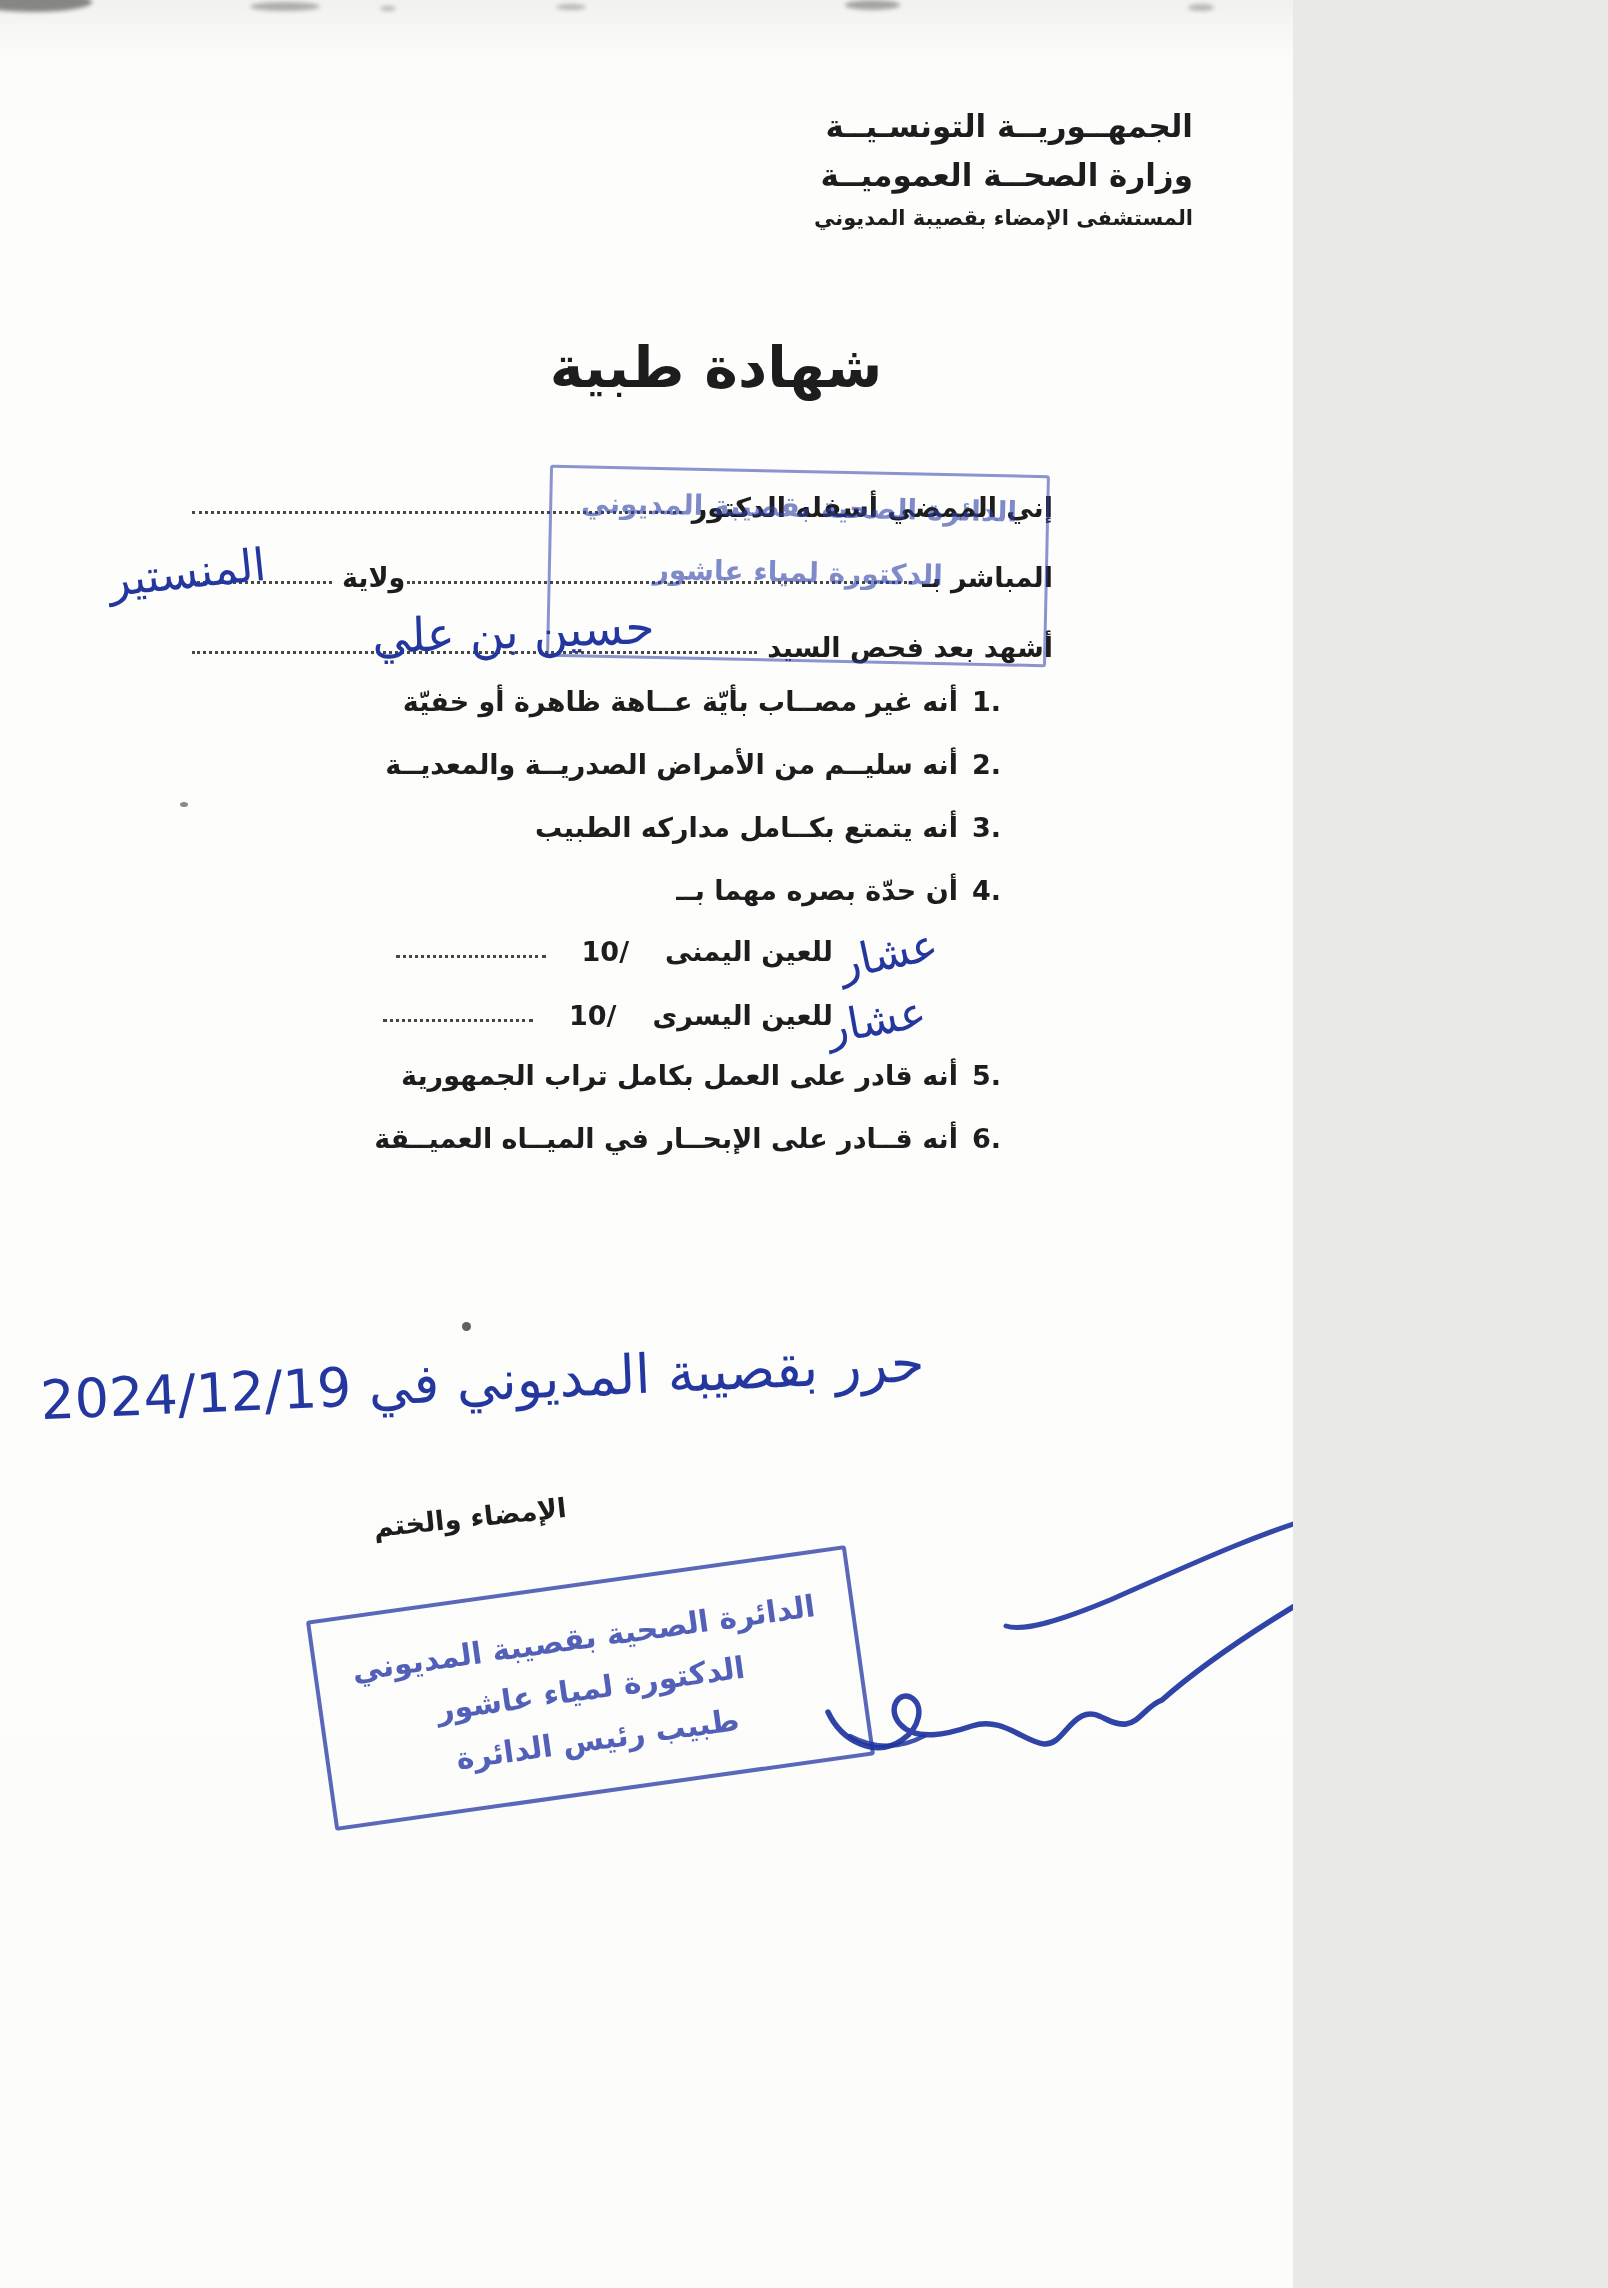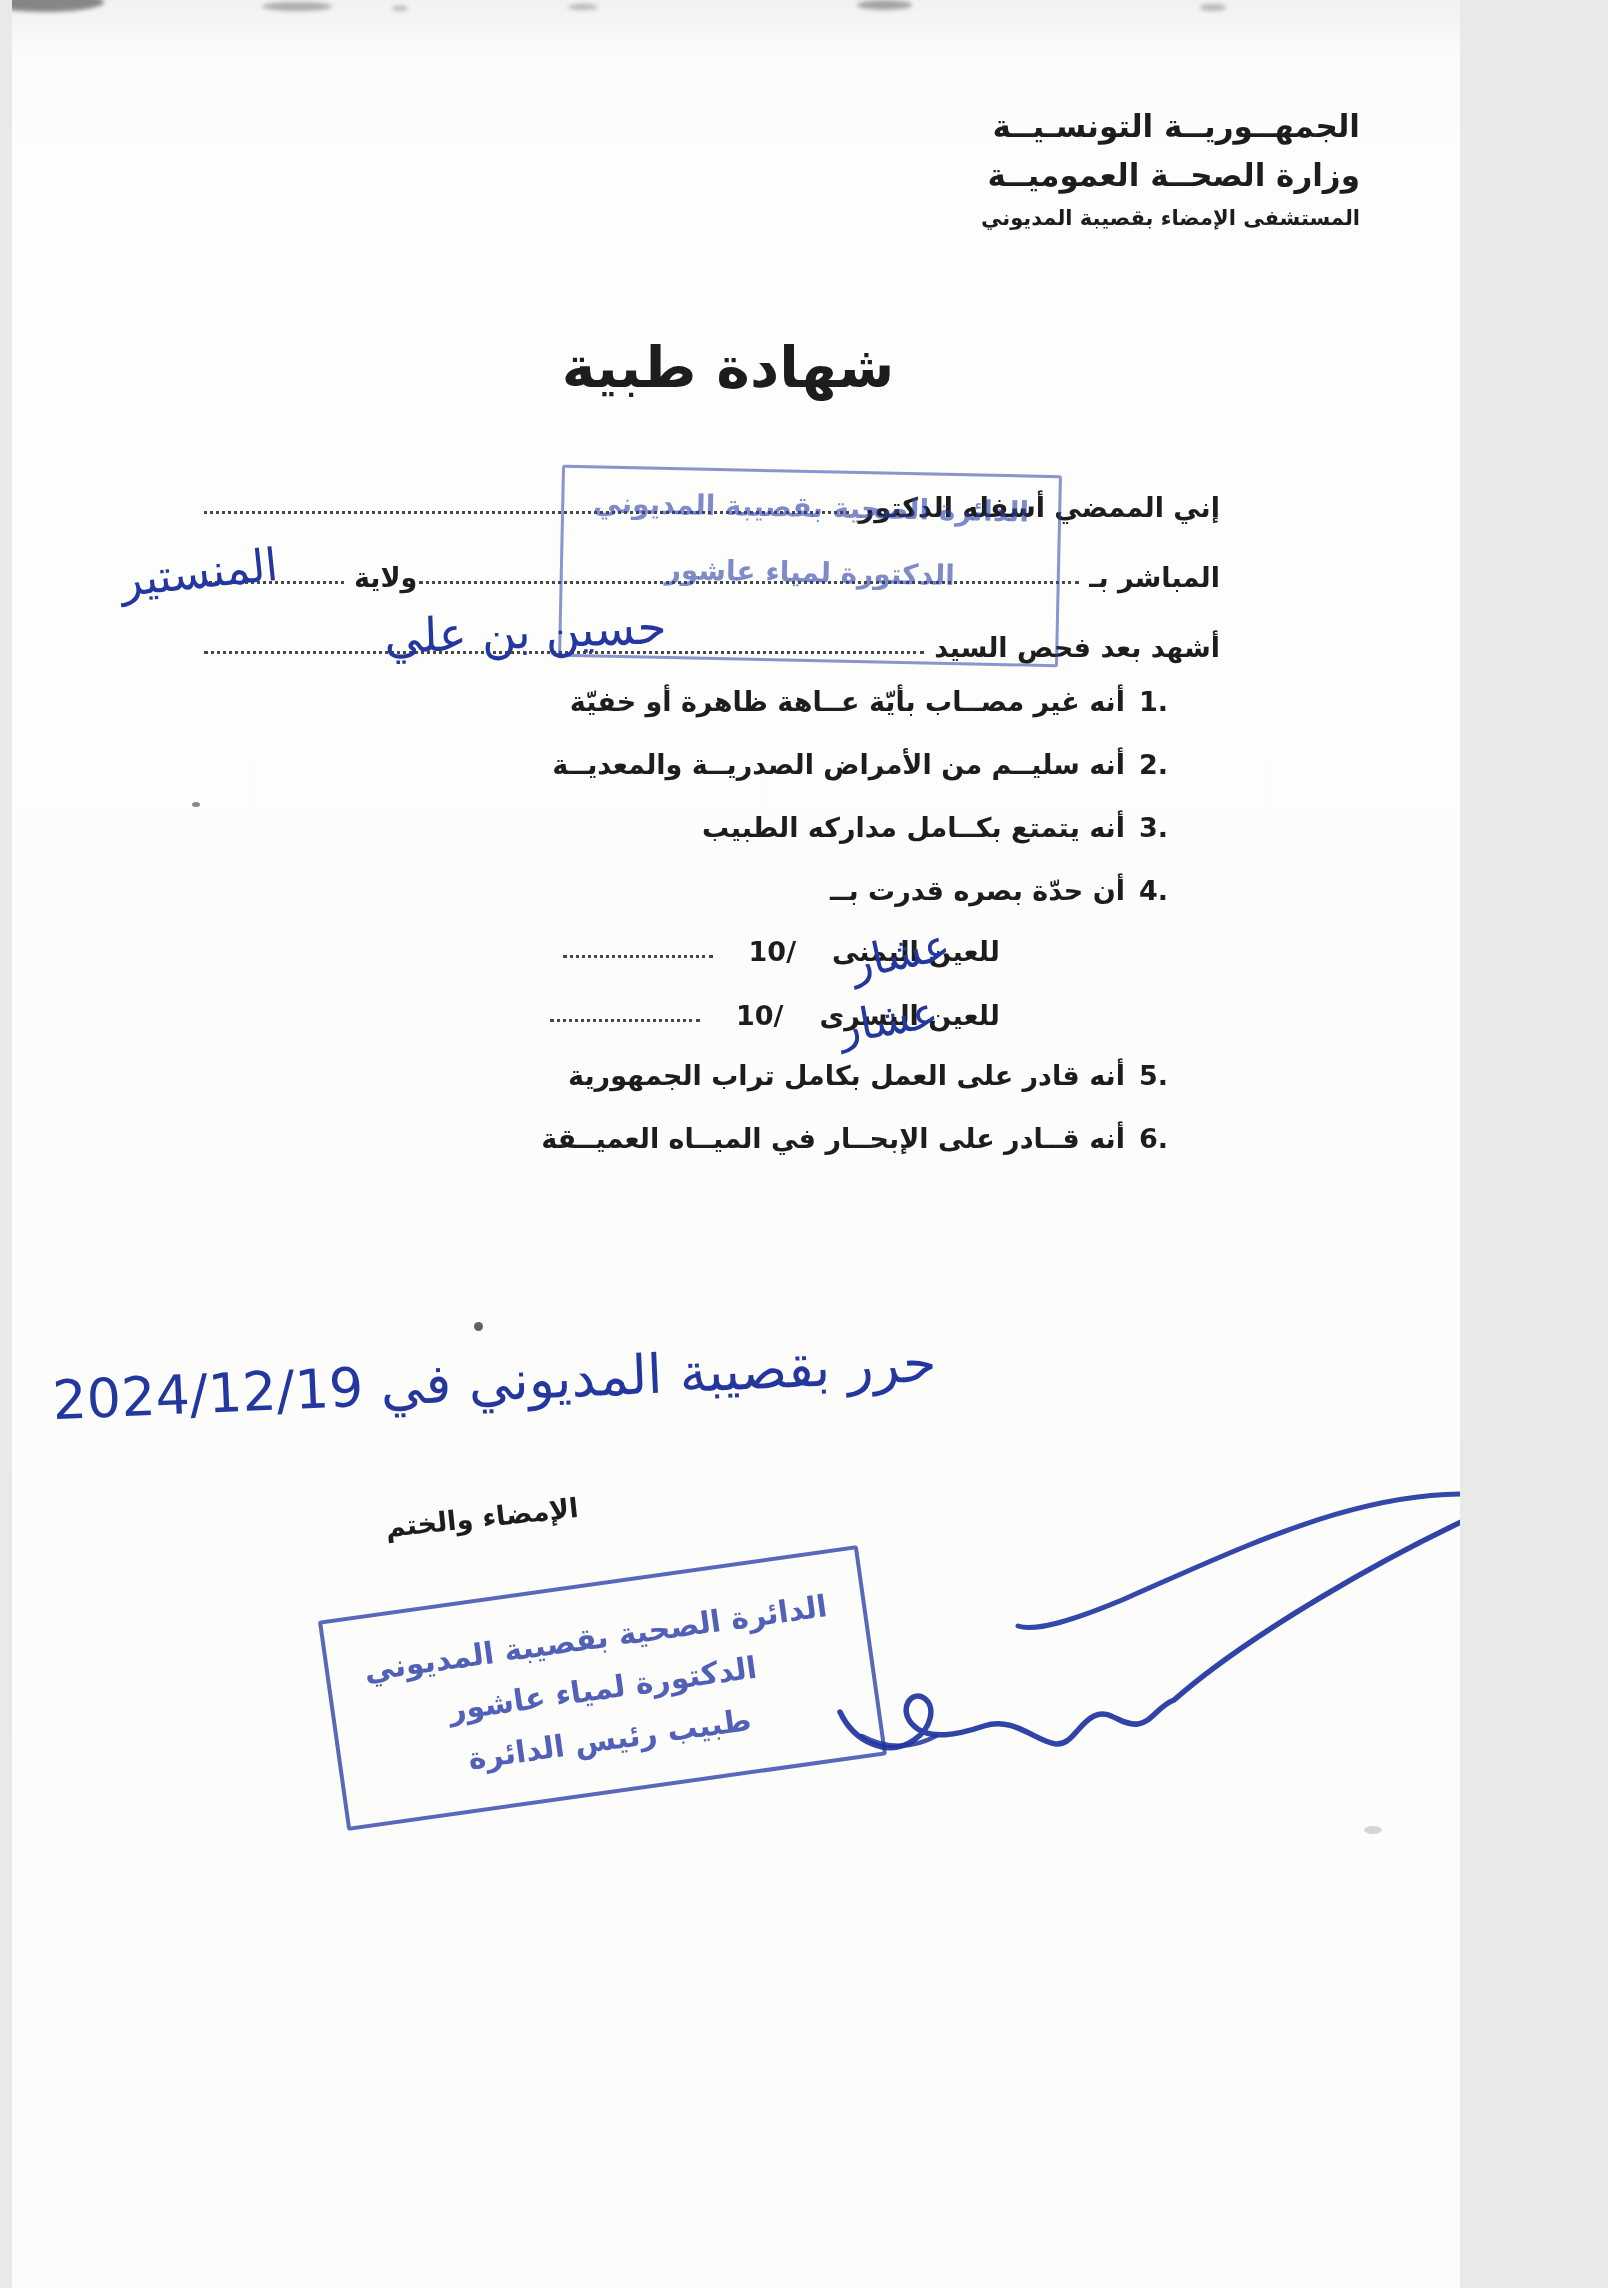--- a/index.html
+++ b/index.html
@@ -1,19 +1,19 @@
 <!DOCTYPE html>
 <html lang="ar"><head>
 <meta charset="utf-8">
 <style>
   html,body{margin:0;padding:0;}
   body{width:1608px;height:2288px;background:#e9e9e7;}
-  .paper{position:relative;width:1448px;height:2288px;overflow:hidden;
+  .paper{position:relative;width:1293px;height:2288px;overflow:hidden;
     background:linear-gradient(180deg,#f1f1ef 0px,#fbfbf9 55px,#fdfdfb 160px,#fcfcfa 100%);
-    font-family:"DejaVu Sans",sans-serif;color:#1d1d1d;margin-left:12px;}
+    font-family:"DejaVu Sans",sans-serif;color:#1d1d1d;}
   .smudge{position:absolute;background:#2f2f2f;border-radius:50%;filter:blur(2px);}
   .speck{position:absolute;background:#3a3a3a;border-radius:50%;}
 
   .header{position:absolute;top:108px;right:100px;text-align:right;direction:rtl;font-weight:bold;z-index:2;}
   .header-line1,.header-line2{font-size:31px;margin-bottom:13px;letter-spacing:.5px;}
   .header-line3{font-size:21px;}
 
   .title{position:absolute;top:334px;left:0;width:1608px;text-align:center;transform:translateX(-88px);
     font-size:57px;font-weight:bold;letter-spacing:1px;z-index:2;}
 
@@ -115,21 +115,21 @@
   <div class="oli" id="item-2">
     <span class="num">2.</span>
     <span class="txt">أنه سليــم من الأمراض الصدريــة والمعديــة</span>
   </div>
   <div class="oli" id="item-3">
     <span class="num">3.</span>
     <span class="txt">أنه يتمتع بكــامل مداركه الطبيب</span>
   </div>
   <div class="oli" id="item-4">
     <span class="num">4.</span>
-    <span class="txt">أن حدّة بصره قدرت بــ</span>
+    <span class="txt">أن حدّة بصره مهما بــ</span>
   </div>
 
   <div class="vision" id="vision-right">
     <span class="vdots"></span>
     <span class="vfrac">10/</span>
     <span class="vlabel">للعين اليمنى</span>
   </div>
   <div class="vision" id="vision-left">
     <span class="vdots"></span>
     <span class="vfrac">10/</span>

